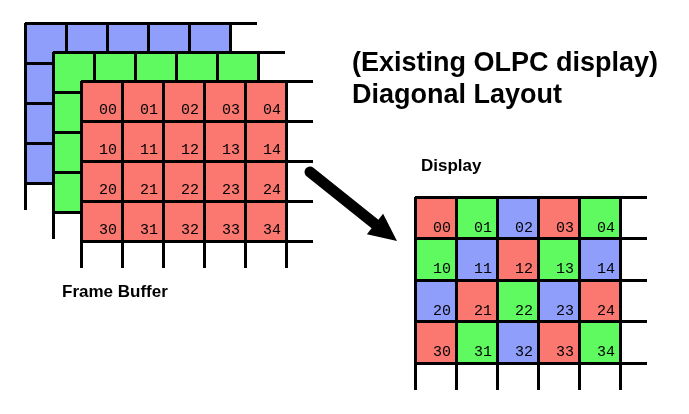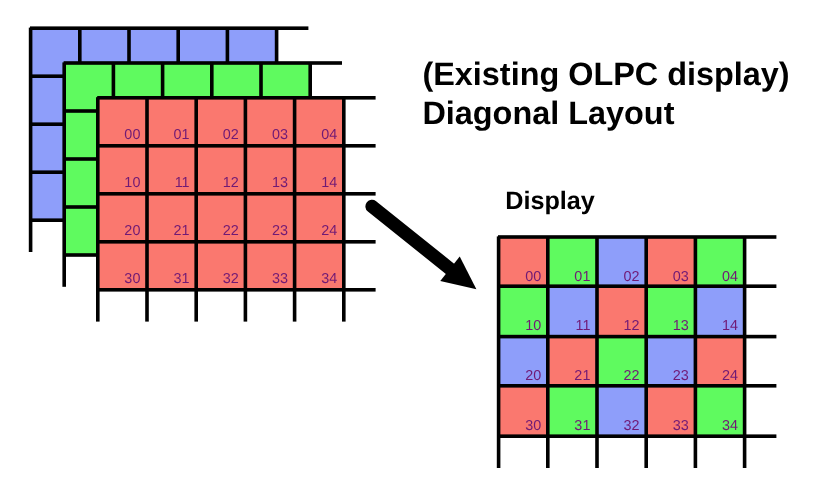--- a/index.html
+++ b/index.html
@@ -10,37 +10,38 @@
     background: #ffffff;
     overflow: hidden;
     font-family: "Liberation Sans", sans-serif;
     color: #000;
   }
   .cell { position: absolute; }
   .cell-label {
     position: absolute;
     right: 5px;
     bottom: 3px;
-    font-size: 12px;
+    font-size: 15px;
     line-height: 1;
-    color: #701a75;
+    color: #000000;
+    font-family: Liberation Mono, monospace;
   }
   .hline, .vline { position: absolute; background: #000; }
   .title {
     position: absolute;
     left: 352px;
     top: 46px;
     font-size: 27px;
     font-weight: bold;
     line-height: 32px;
     white-space: nowrap;
   }
   .grid-label {
     position: absolute;
-    font-size: 21px;
+    font-size: 17px;
     font-weight: bold;
     white-space: nowrap;
   }
   #frame-buffer-label { left: 62px; top: 282px; }
   #display-label { left: 421px; top: 156px; }
   #arrow-svg { position: absolute; left: 295px; top: 160px; }
 </style>
 </head>
 <body>
 
@@ -251,20 +252,21 @@
       <div class="vline" style="left: 536.5px; top: 197px; width: 3px; height: 193px; background: rgb(0, 0, 0);"></div>
       <div class="vline" style="left: 577.5px; top: 197px; width: 3px; height: 193px; background: rgb(0, 0, 0);"></div>
       <div class="vline" style="left: 618.5px; top: 197px; width: 3px; height: 193px; background: rgb(0, 0, 0);"></div>
     </div>
 
   <div class="title">
     <div>(Existing OLPC display)</div>
     <div>Diagonal Layout</div>
   </div>
 
+  <div id="frame-buffer-label" class="grid-label">Frame Buffer</div>
 
   <div id="display-label" class="grid-label">Display</div>
 
   <svg id="arrow-svg" width="110" height="90" viewBox="0 0 110 90" aria-hidden="true">
     <line x1="15" y1="12" x2="80" y2="64" stroke="#000" stroke-width="11" stroke-linecap="round"></line>
     <polygon points="102,81 71.9,74.2 88.1,53.8" fill="#000"></polygon>
   </svg>
 
 </div>
 

